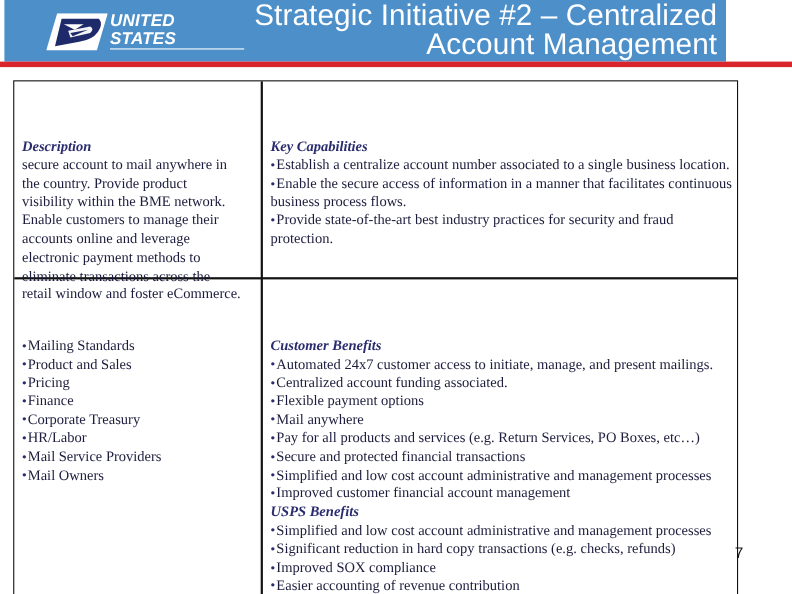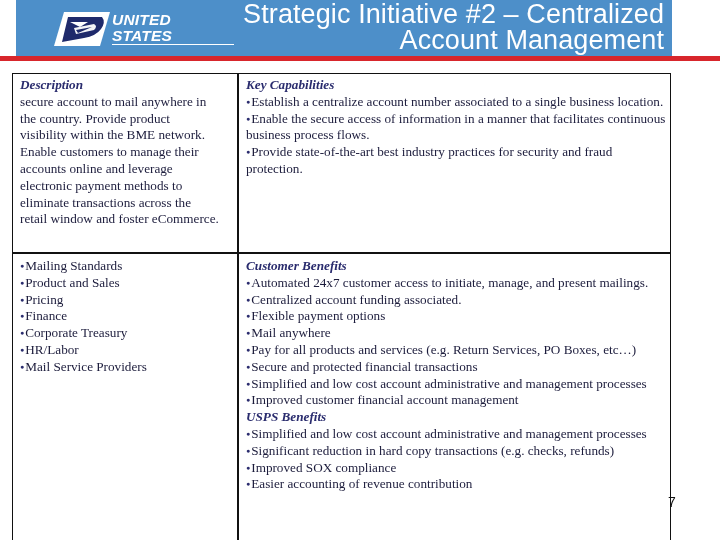--- a/index.html
+++ b/index.html
@@ -1,20 +1,20 @@
 <!DOCTYPE html>
 <html><head>
   <meta charset="utf-8">
   <style>
     * { box-sizing: border-box; margin: 0; padding: 0; }
     html, body { width: 720px; height: 540px; overflow: hidden; background: #ffffff; }
     body { position: relative; font-family: "Liberation Serif", "DejaVu Serif", serif; }
 
     .header {
-      position: absolute; left: 16px; top: 0; width: 656px; height: 56px;
+      position: absolute; left: 4px; top: 0; width: 656px; height: 56px;
       background: #4d8fc9;
     }
     .red-stripe {
       position: absolute; left: 0; top: 56px; width: 720px; height: 5px;
       background: #d8262c;
     }
     .logo {
       position: absolute; left: 38px; top: 12px; height: 34px; width: 200px;
     }
     .logo-mark { position: absolute; left: 0; top: 0; width: 56px; height: 34px; }
@@ -37,21 +37,21 @@
 
     .grid {
       position: absolute; left: 12px; top: 73px; width: 659px; height: 480px;
       border: 1.5px solid #111111;
     }
     .vline { position: absolute; left: 224px; top: 0; width: 1.5px; height: 100%; background: #111; }
     .hline { position: absolute; left: 0; top: 178px; width: 100%; height: 1.5px; background: #111; }
 
     .cell {
       position: absolute; color: #1c1c3c;
-      font-size: 13.2px; line-height: 16.8px;
+      font-size: 13.2px; line-height: 16.8px; margin-top: 48px;
     }
     .cell-desc { left: 7px; top: 3px; width: 214px; }
     .cell-cap  { left: 233px; top: 3px; width: 420px; }
     .cell-cfp  { left: 7px; top: 184px; width: 214px; }
     .cell-cb   { left: 233px; top: 184px; width: 420px; }
 
     .hd { display: block; font-weight: bold; font-style: italic; color: #2a2c6e; }
     .ln { display: block; }
     .bul::before { content: "\25CF"; font-size: 7px; vertical-align: 2px; margin-right: 1px; color: #2a2c6e; }
 
@@ -109,20 +109,21 @@
   </div>
 
   <div class="cell cell-cfp">
     <span class="ln bul">Mailing Standards</span>
     <span class="ln bul">Product and Sales</span>
     <span class="ln bul">Pricing</span>
     <span class="ln bul">Finance</span>
     <span class="ln bul">Corporate Treasury</span>
     <span class="ln bul">HR/Labor</span>
     <span class="ln bul">Mail Service Providers</span>
+    <span class="ln bul">Mail Owners</span>
   </div>
 
   <div class="cell cell-cb">
     <span class="hd">Customer Benefits</span>
     <span class="ln bul">Automated 24x7 customer access to initiate, manage, and present mailings.</span>
     <span class="ln bul">Centralized account funding  associated.</span>
     <span class="ln bul">Flexible payment options</span>
     <span class="ln bul">Mail anywhere</span>
     <span class="ln bul">Pay for all products and services (e.g. Return Services, PO Boxes, etc…)</span>
     <span class="ln bul">Secure and protected financial transactions</span>

